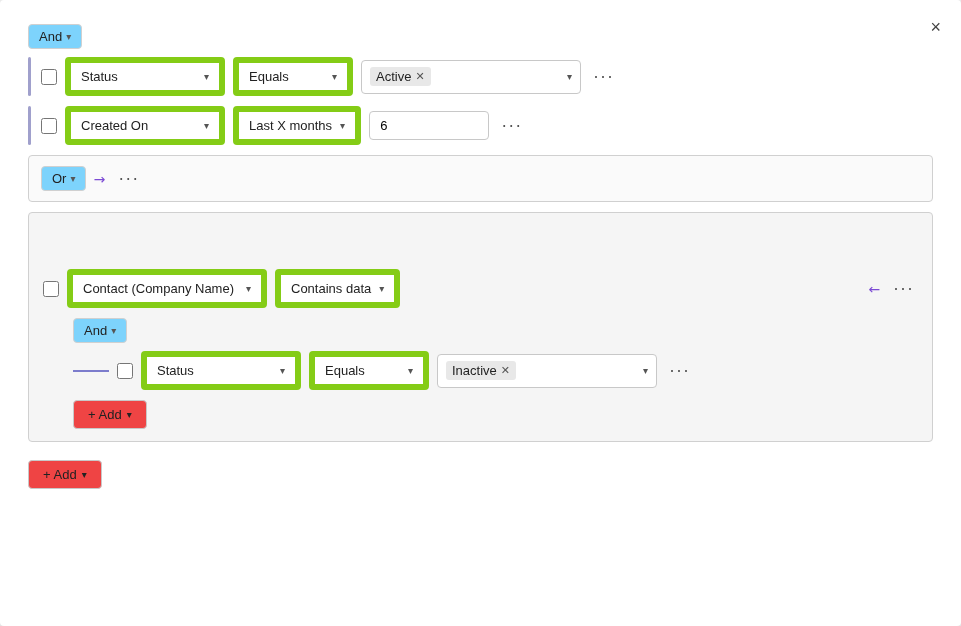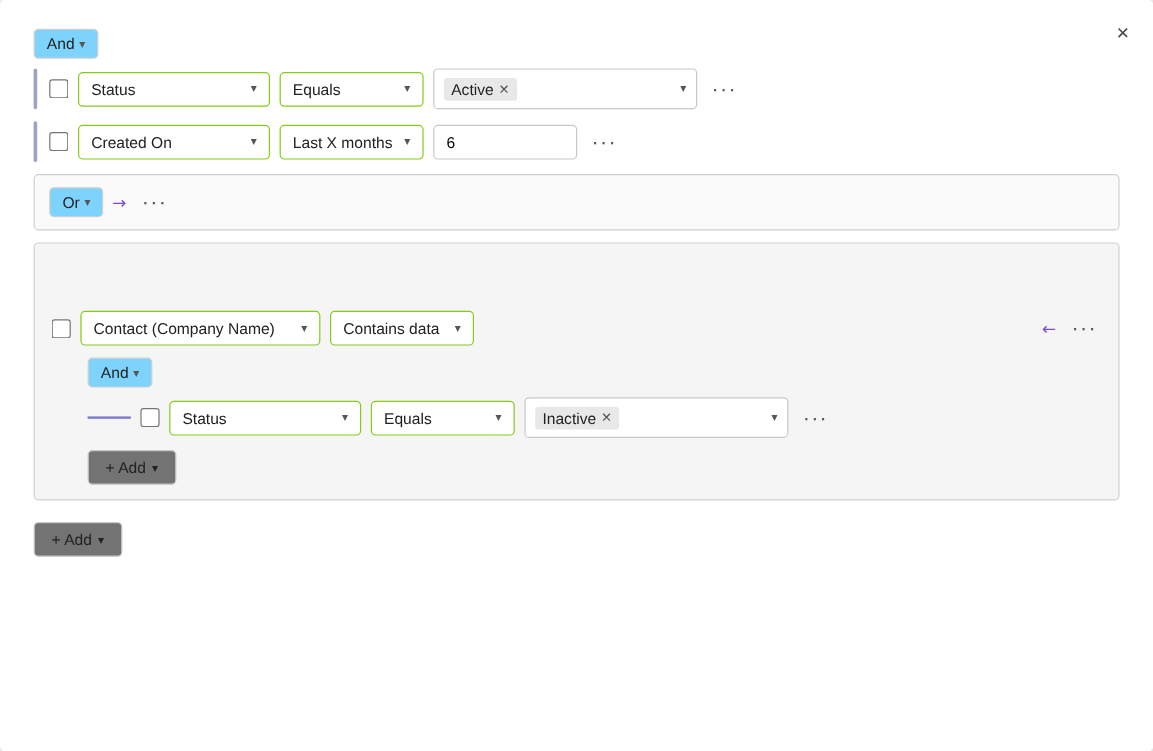--- a/index.html
+++ b/index.html
@@ -84,21 +84,21 @@
       cursor: pointer;
       flex-shrink: 0;
       background: #fff;
     }
 
     
     .dropdown {
       display: inline-flex;
       align-items: center;
       justify-content: space-between;
-      border: 1px solid #84cc16;
+      border: 6px solid #84cc16;
       border-radius: 4px;
       background: #fff;
       padding: 6px 10px;
       cursor: pointer;
       font-size: 13px;
       color: #222;
       user-select: none;
       white-space: nowrap;
     }
     .dropdown .chevron { color: #555; font-size: 10px; margin-left: 8px; }
@@ -224,21 +224,21 @@
       background: #7c7ccc;
     }
 
     
     .add-btn {
       display: inline-flex;
       align-items: center;
       gap: 5px;
       border: 1px solid #c8c8c8;
       border-radius: 4px;
-      background: #737373;
+      background: #ef4444;
       padding: 6px 14px;
       font-size: 13px;
       cursor: pointer;
       color: #222;
     }
     .add-btn .chevron { font-size: 10px; }
 
     .bottom-add-row {
       margin-top: 8px;
       margin-bottom: 24px;

